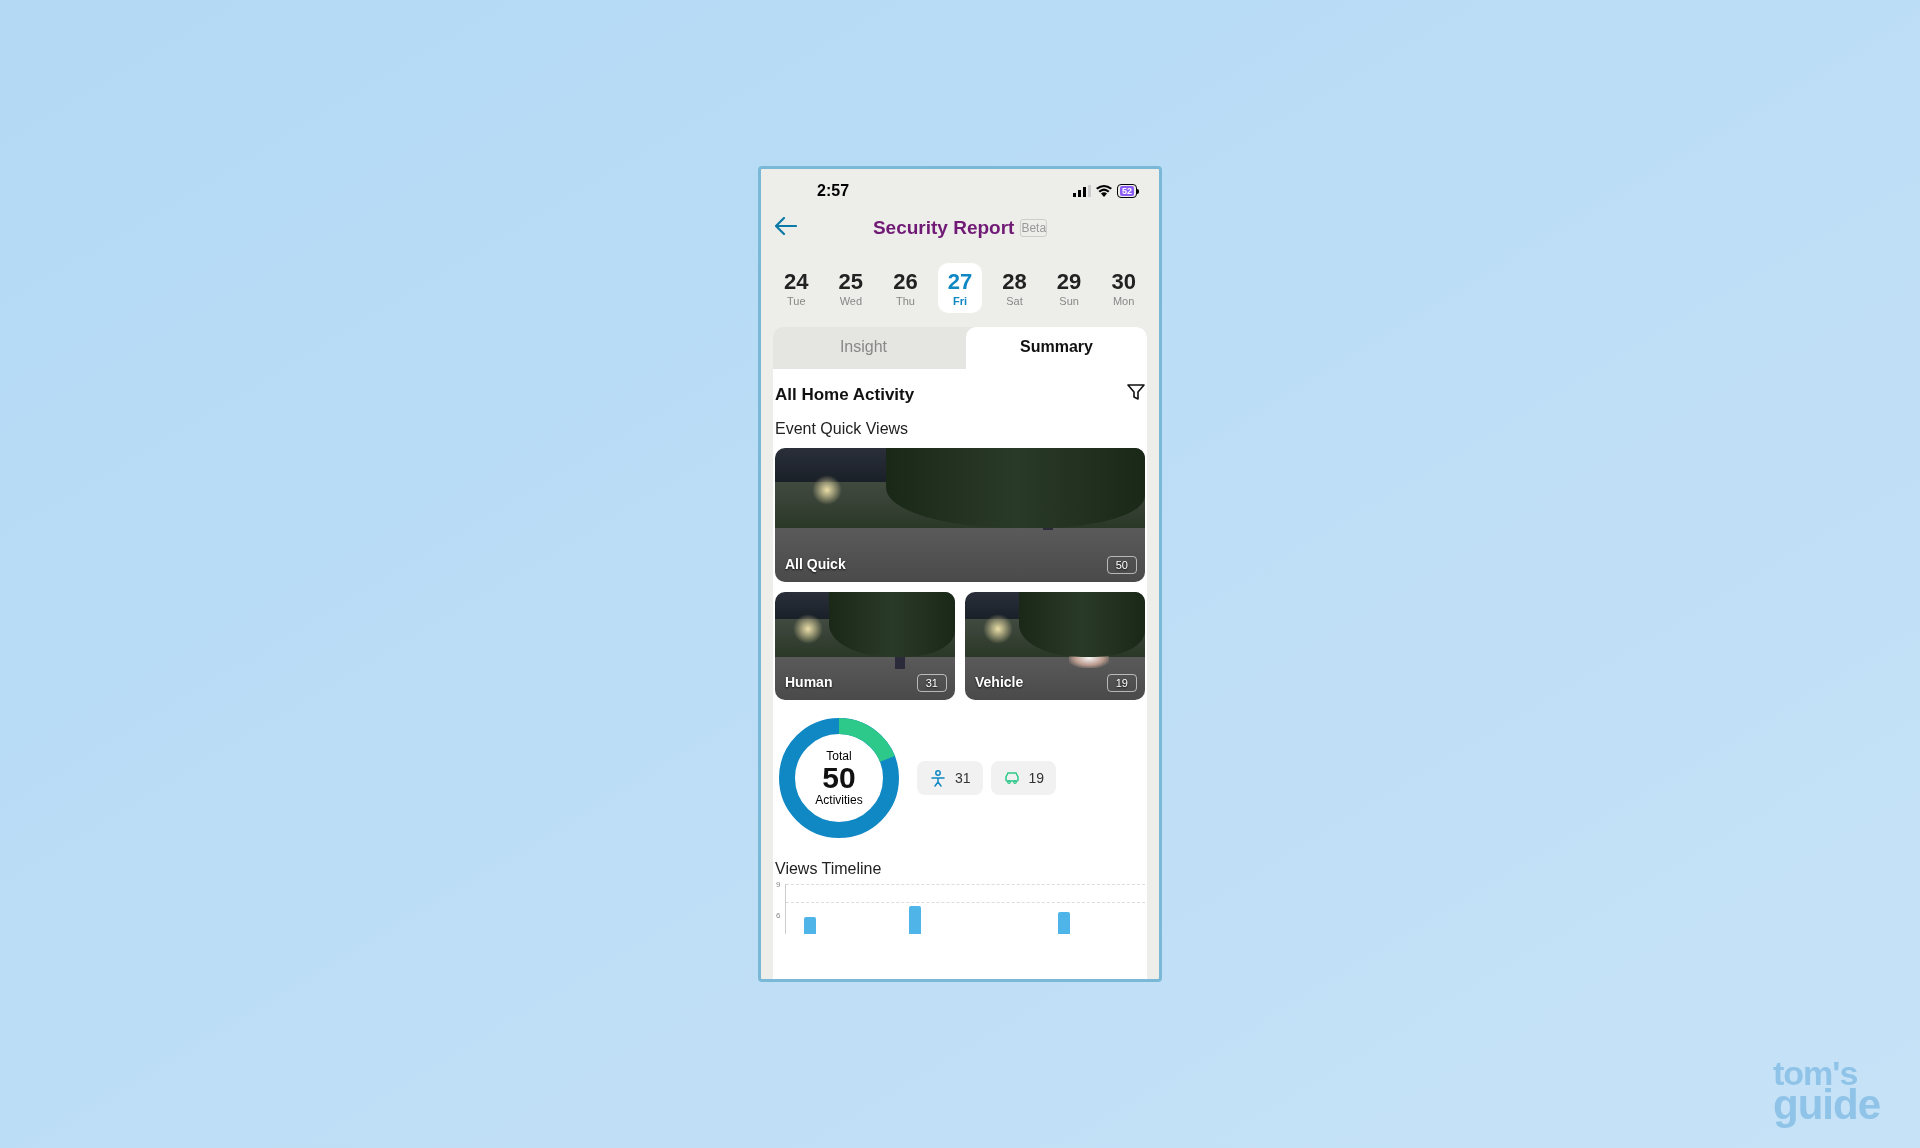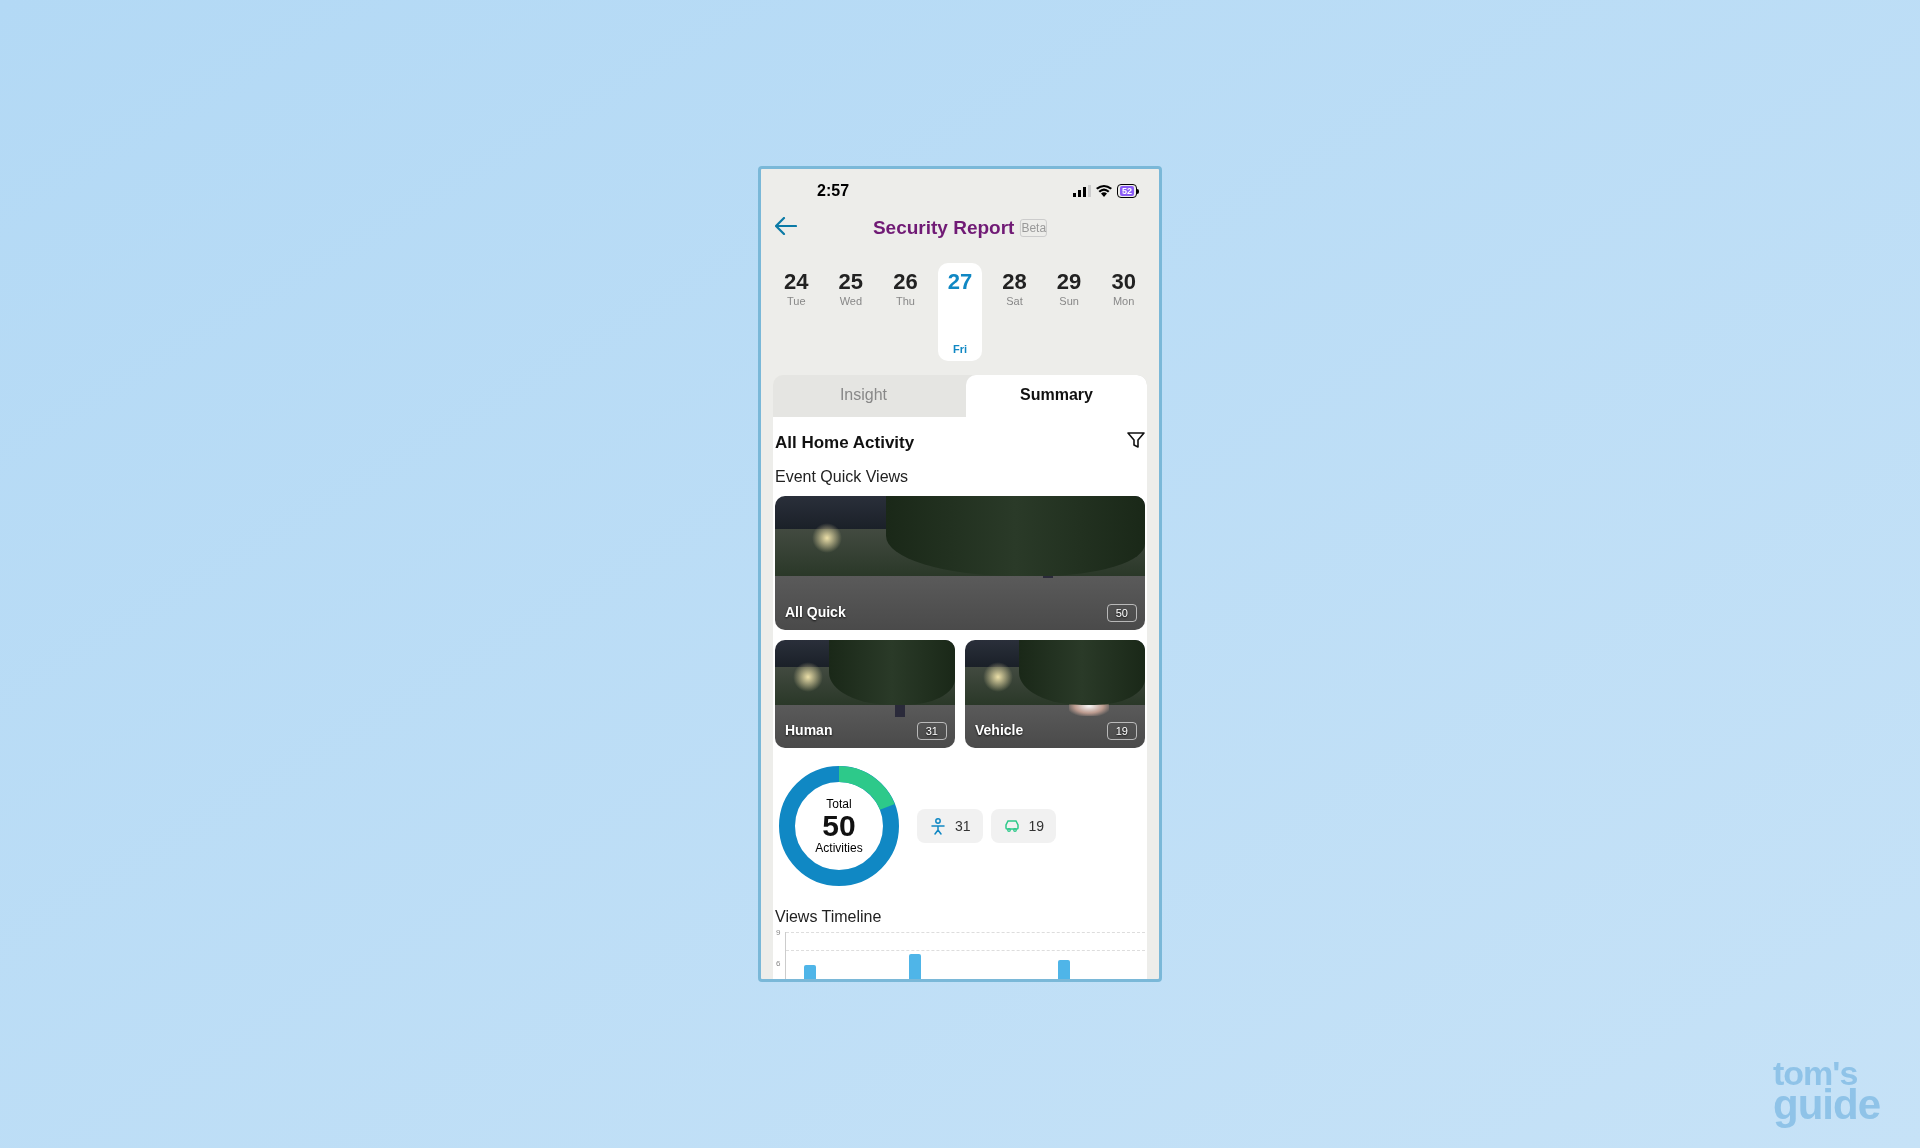--- a/index.html
+++ b/index.html
@@ -12,21 +12,21 @@
 .back-arrow { color: #0b7aa6; font-size: 22px; cursor: pointer; }
 .header-title-wrap { position: absolute; left: 50%; transform: translateX(-50%); display: flex; align-items: center; gap: 6px; }
 .header-title { font-size: 19px; font-weight: 700; color: #701a75; }
 .beta-badge { font-size: 12px; color: #999; border: 1px solid #ccc; border-radius: 3px; padding: 1px 0; text-align: right; }
 .date-row { display: flex; justify-content: space-around; padding: 8px 8px 14px; }
 .date-item { text-align: center; padding: 6px 4px; border-radius: 10px; width: 44px; cursor: pointer; }
 .date-item.selected { background: #fff; }
 .date-num { font-size: 22px; font-weight: 700; color: #222; }
 .date-item.selected .date-num { color: #1088c4; }
 .date-day { font-size: 11px; color: #888; font-weight: 500; }
-.date-item.selected .date-day { color: #1088c4; font-weight: 600; margin-top: 48px; }
+.date-item.selected .date-day { color: #1088c4; font-weight: 600; }
 .tab-row { display: flex; background: #e5e5e2; margin: 0 12px; border-radius: 10px 10px 0 0; overflow: hidden; position: relative; height: 42px; gap: 12px; }
 .tab { flex: 1; text-align: center; padding: 11px 0; font-size: 16px; cursor: pointer; }
 .tab.inactive { color: #888; }
 .tab.active { color: #111; font-weight: 600; background: #fff; border-radius: 10px 10px 0 0; }
 .content { background: #fff; margin: 0 12px; border-radius: 0 0 10px 10px; padding: 14px 2px 0; height: 620px; overflow: hidden; }
 .section-head { display: flex; justify-content: space-between; align-items: center; margin-bottom: 14px; }
 .section-title { font-size: 17px; font-weight: 700; color: #111; }
 .filter-icon { font-size: 18px; cursor: pointer; color: #111; }
 .subsection-title { font-size: 16px; color: #222; margin-bottom: 10px; }
 .event-large { width: 100%; height: 134px; border-radius: 10px; position: relative; overflow: hidden; margin-bottom: 10px; cursor: pointer; }

